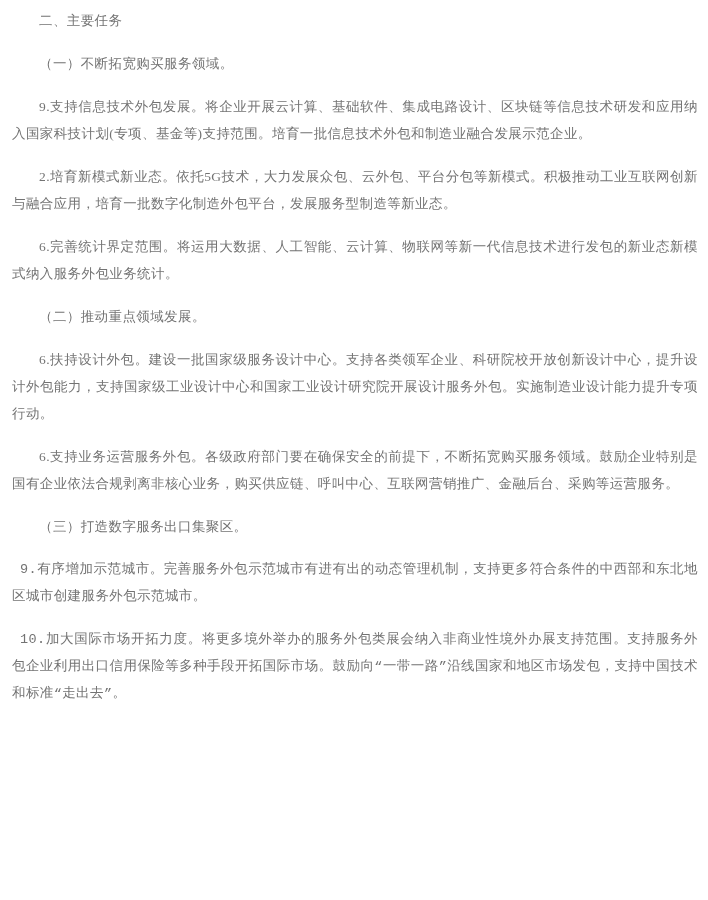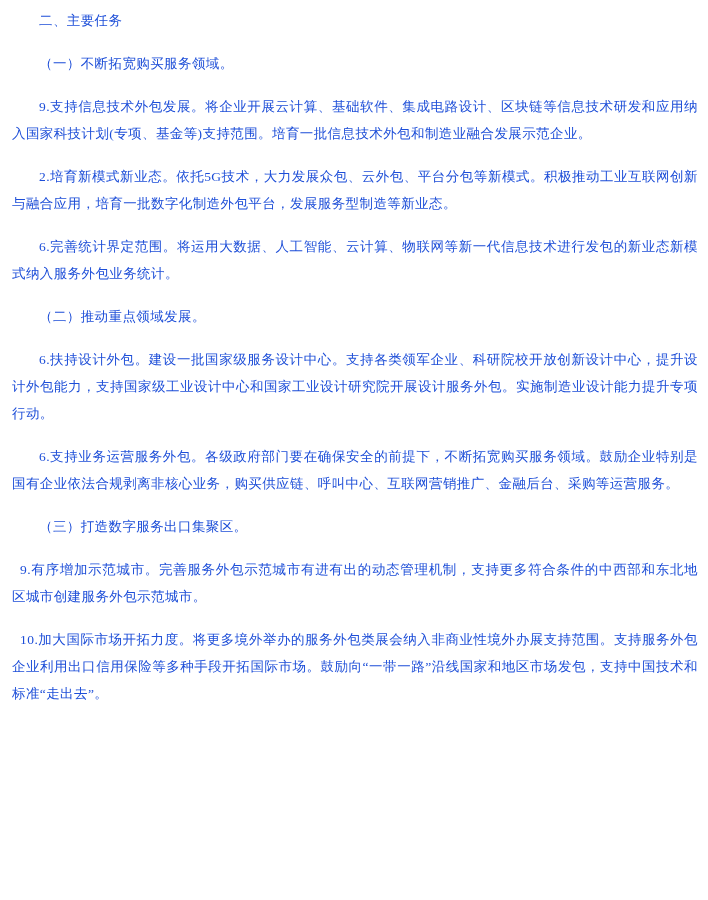--- a/index.html
+++ b/index.html
@@ -13,31 +13,32 @@
     overflow: hidden;
   }
   .doc {
     box-sizing: border-box;
     width: 708px;
     height: 900px;
     padding: 7px 10px 0 12px;
     font-family: "Liberation Serif", "DejaVu Serif", serif;
     font-size: 13.5px;
     line-height: 27px;
-    color: #1d4ed8;
+    color: #737373;
     text-align: justify;
     letter-spacing: 0.4px;
     background: #ffffff;
   }
   .doc p {
     margin: 0 0 16px 0;
     text-indent: 2em;
   }
   .doc p.indent-sm {
     text-indent: 0.6em;
+    font-family: Liberation Mono, monospace;
   }
 </style>
 </head>
 <body>
 
 <div class="doc">
   <p>二、主要任务</p>
   <p>（一）不断拓宽购买服务领域。</p>
   <p>9.支持信息技术外包发展。将企业开展云计算、基础软件、集成电路设计、区块链等信息技术研发和应用纳入国家科技计划(专项、基金等)支持范围。培育一批信息技术外包和制造业融合发展示范企业。</p>
   <p>2.培育新模式新业态。依托5G技术，大力发展众包、云外包、平台分包等新模式。积极推动工业互联网创新与融合应用，培育一批数字化制造外包平台，发展服务型制造等新业态。</p>

